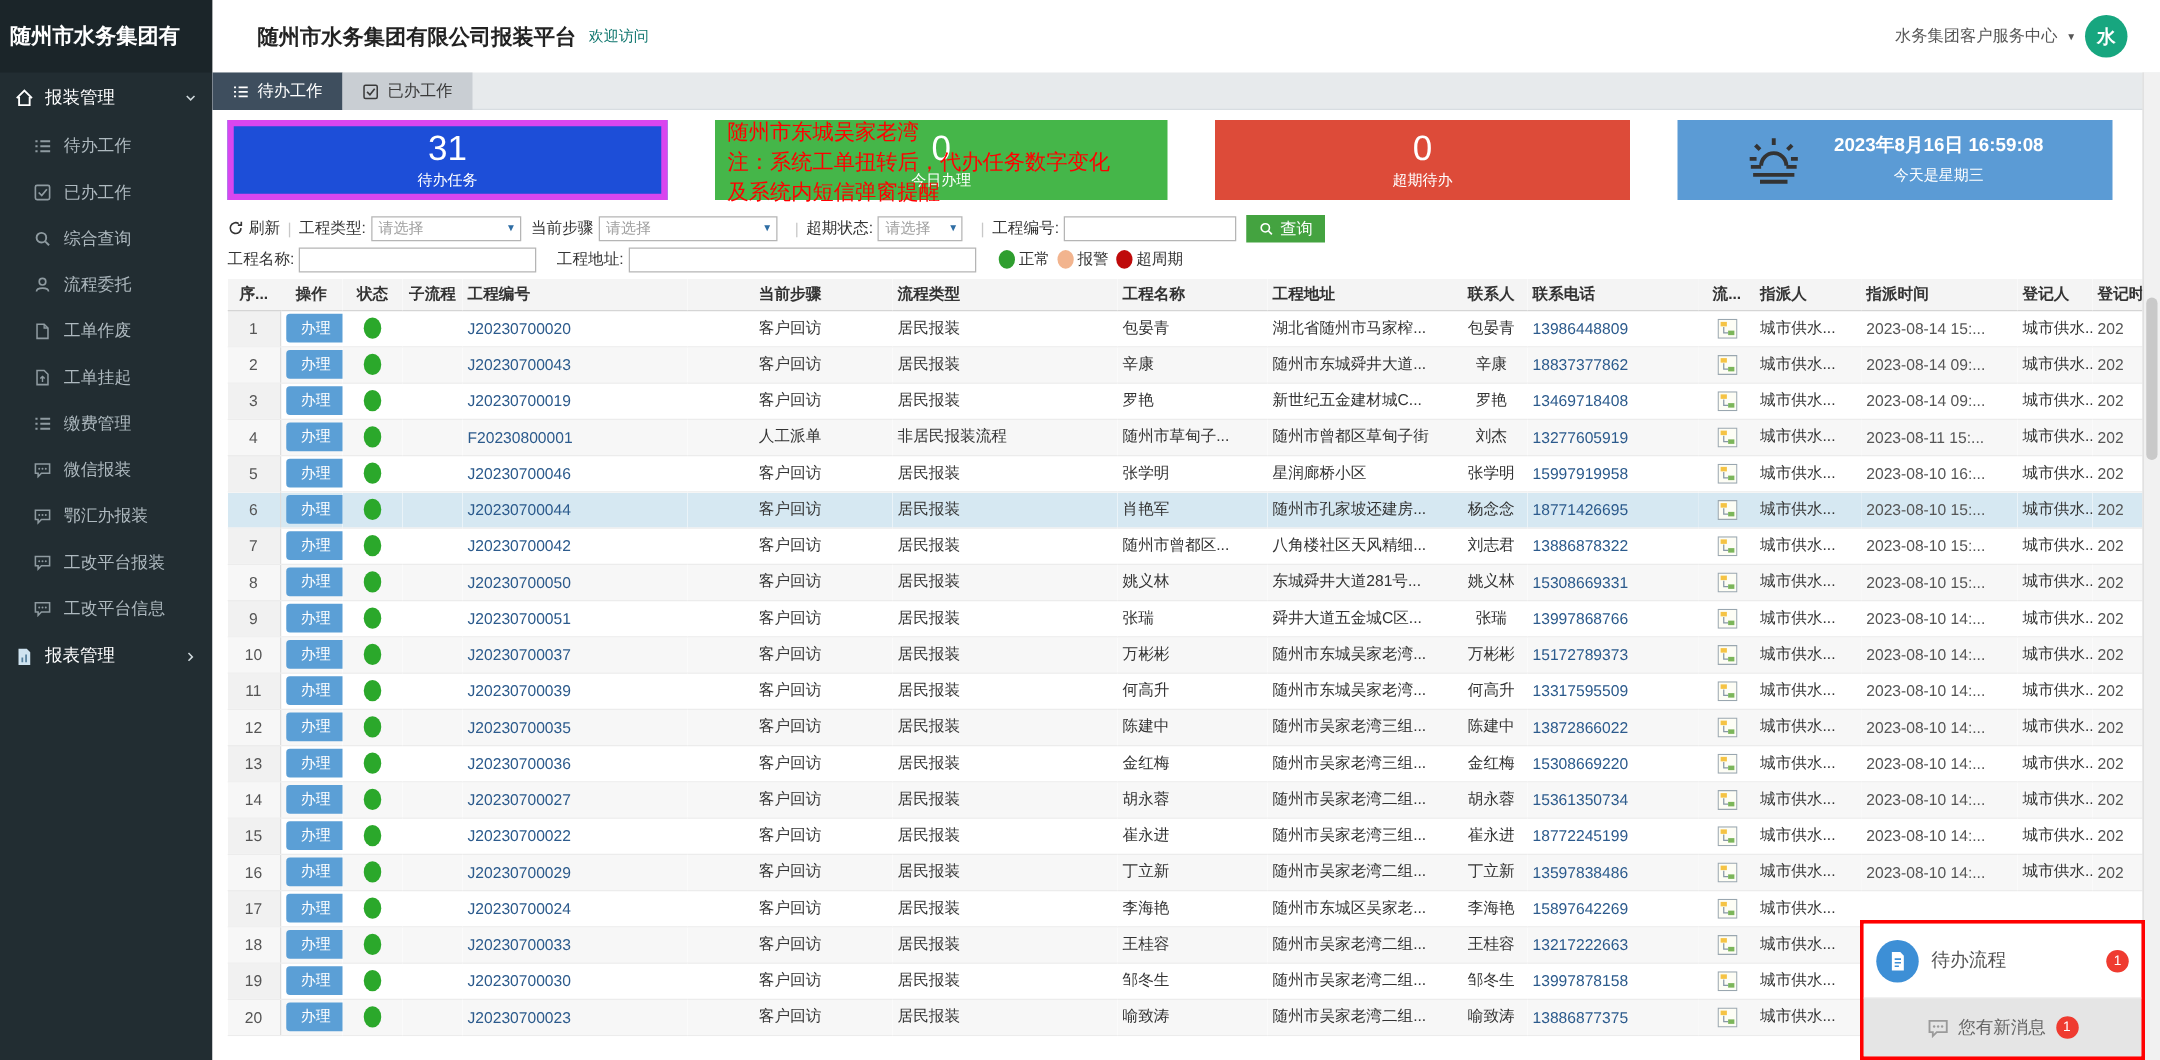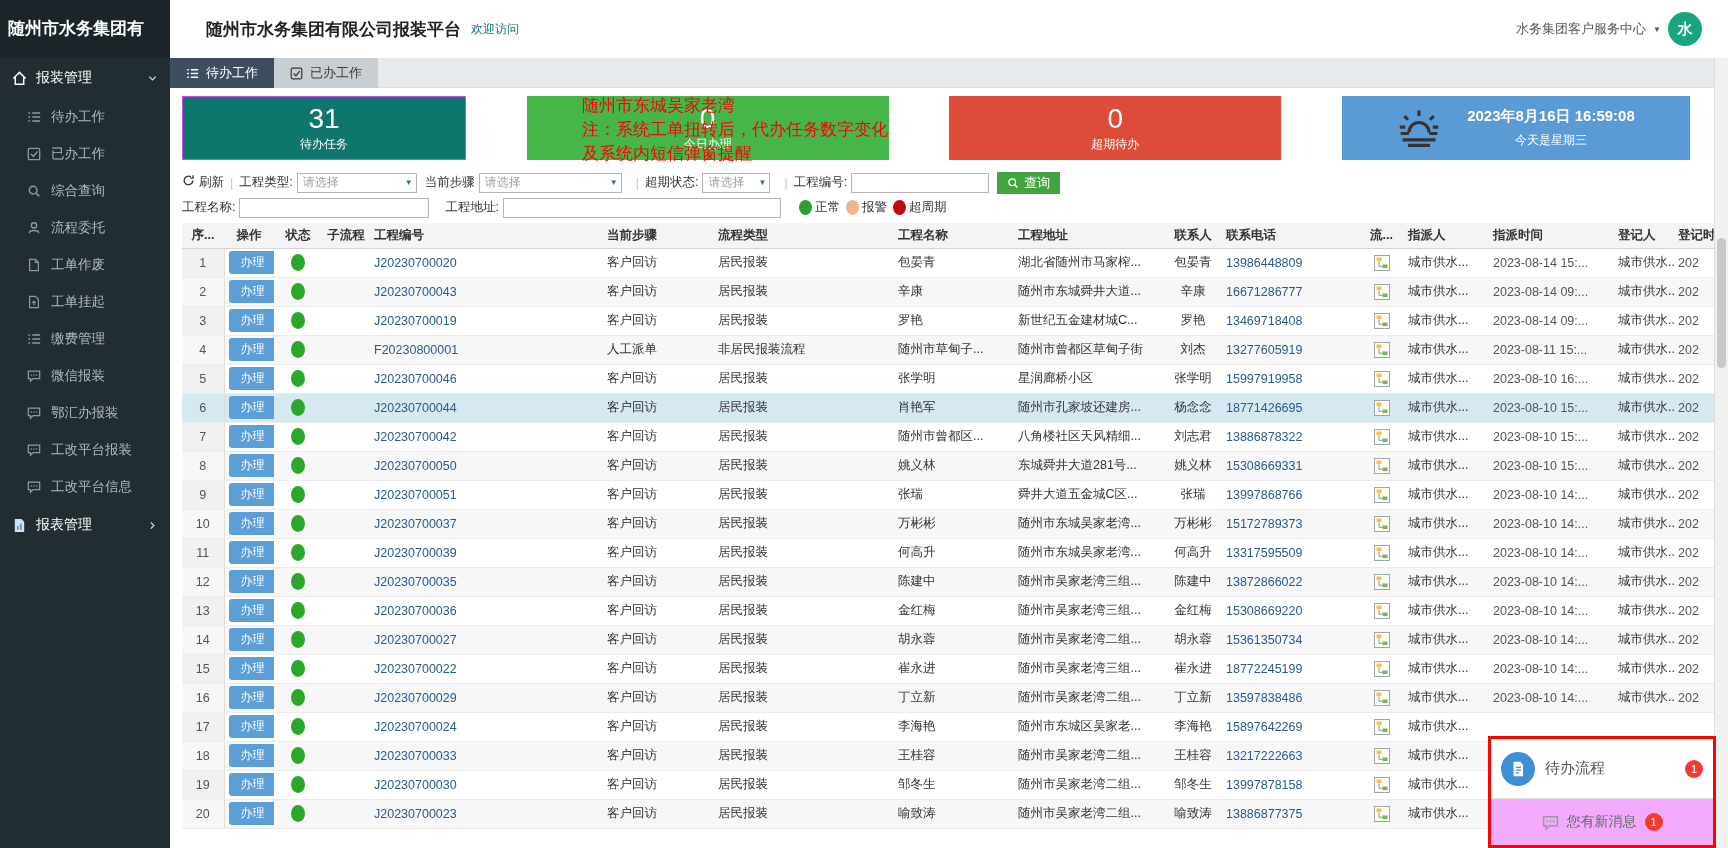--- a/index.html
+++ b/index.html
@@ -31,34 +31,34 @@
   .tab{height:30px;padding:0 16px;display:inline-flex;align-items:center;gap:7px;font-size:13px;background:#c9ced3;color:#3a3a3a;cursor:pointer}
   .tab.active{background:#3e4e5e;color:#fff}
 
   
   .content{flex:1;padding:8px 0 0 12px;position:relative;background:#fff}
 
   .cards{width:1508px;display:flex;justify-content:space-between;position:relative;height:66px;margin-bottom:9px}
   .card{height:64px;display:flex;flex-direction:column;align-items:center;justify-content:center;color:#fff;cursor:pointer}
   .card .num{font-size:28px;line-height:30px;font-weight:400}
   .card .lbl{font-size:12px;margin-top:2px}
-  .card.yellow{width:284px;background:#0f766e;border:1px solid #d946ef}
+  .card.yellow{width:352px;background:#1d4ed8;border:5px solid #d946ef}
   .card.green{width:362px;background:#45b649}
   .card.red{width:332px;background:#dd4b39}
   .card.blue{width:348px;background:#5b9bd5;flex-direction:row;gap:26px;cursor:default}
   .card.blue .sun{color:#333}
   .clocktxt{display:flex;flex-direction:column;align-items:center}
   .clocktxt .date{font-size:15px;font-weight:bold}
   .clocktxt .wk{font-size:12px;margin-top:6px}
   .annotation{position:absolute;left:400px;top:-2px;color:#f00;font-size:17px;line-height:24px;white-space:nowrap;z-index:3;pointer-events:none}
 
   
   .frow{display:flex;align-items:center;font-size:12.5px;color:#333;height:23px;margin-bottom:2px}
   .frow .sep{color:#c8c8c8;margin:0 6px}
-  .refresh{display:flex;gap:4px;cursor:pointer;color:#333}
+  .refresh{display:flex;align-items:center;gap:4px;cursor:pointer;color:#333}
   .fselect{border:1px solid #b5b5b5;background:#fff;height:20px;display:inline-flex;align-items:center;padding:0 3px 0 5px;color:#a0a0a0;font-size:12px;margin:0 8px 0 4px;cursor:pointer}
   .fselect .fc{margin-left:auto;color:#2e6da4;font-size:8px;padding-left:4px}
   .finput{border:1px solid #b5b5b5;height:20px;margin:0 8px 0 4px;padding:0 4px;font-size:12px;outline:none}
   .btn-query{background:#44a340;color:#fff;border:none;height:22px;padding:0 10px;display:inline-flex;align-items:center;gap:5px;font-size:13px;cursor:pointer}
   .legend{display:flex;align-items:center;gap:6px;margin-left:10px}
   .ldot{display:inline-block;width:13px;height:15px;border-radius:50%}
 
   
   .tablewrap{margin-top:4px;width:1532px;overflow:hidden}
   table{width:1602px;table-layout:fixed;border-collapse:collapse;font-size:12.5px}
@@ -76,21 +76,21 @@
   .flowicon{cursor:pointer}
 
   
   .popup{position:absolute;right:12px;bottom:0;width:228px;border:3px solid #f00;background:#fff;z-index:6}
   .pop-row{display:flex;align-items:center}
   .pop-row.white{height:60px;padding:0 10px;background:#fff;border-bottom:1px solid #e3e3e3;cursor:pointer}
   .pop-ic-blue{width:34px;height:34px;border-radius:50%;background:#3d8fd6;display:flex;align-items:center;justify-content:center;flex:none}
   .pop-label{font-size:15px;color:#555;margin-left:10px}
   .badge{width:18px;height:18px;border-radius:50%;background:#ef3b30;color:#fff;font-size:11px;line-height:18px;text-align:center;flex:none}
   .pop-row.white .badge{margin-left:auto}
-  .pop-row.gray{height:46px;background:#f0abfc;justify-content:center;gap:8px;font-size:14px;color:#666;cursor:pointer}
+  .pop-row.gray{height:46px;background:#e5e5e5;justify-content:center;gap:8px;font-size:14px;color:#666;cursor:pointer}
   .pop-row.gray svg{color:#9a9a9a}
 
   
   .scrollbar{position:absolute;right:0;top:58px;width:14px;height:790px;background:#f1f1f1;border-left:1px solid #dcdcdc;cursor:pointer}
   .scrollbar .thumb{position:absolute;left:2px;right:2px;top:180px;height:130px;background:#c9c9c9;border-radius:6px}
 </style>
 </head>
 <body>
 
 <svg width="0" height="0" style="position:absolute">
@@ -448,21 +448,21 @@
                 <td class="idx">2</td>
                 <td class="c"><button class="op">办理</button></td>
                 <td class="c"><span class="dot"></span></td>
                 <td class="c"></td>
                 <td class="code">J20230700043</td>
                 <td class="c">客户回访</td>
                 <td>居民报装</td>
                 <td>辛康</td>
                 <td>随州市东城舜井大道...</td>
                 <td class="c">辛康</td>
-                <td class="phone">16671286777</td>
+                <td class="phone">18837377862</td>
                 <td class="c"><svg class="ic flowicon" width="16" height="16">
                     <use href="#flow-icon"></use>
                   </svg></td>
                 <td>城市供水...</td>
                 <td class="time">2023-08-14 09:...</td>
                 <td>城市供水...</td>
                 <td class="time">202</td>
               </tr>
 
               <tr>

